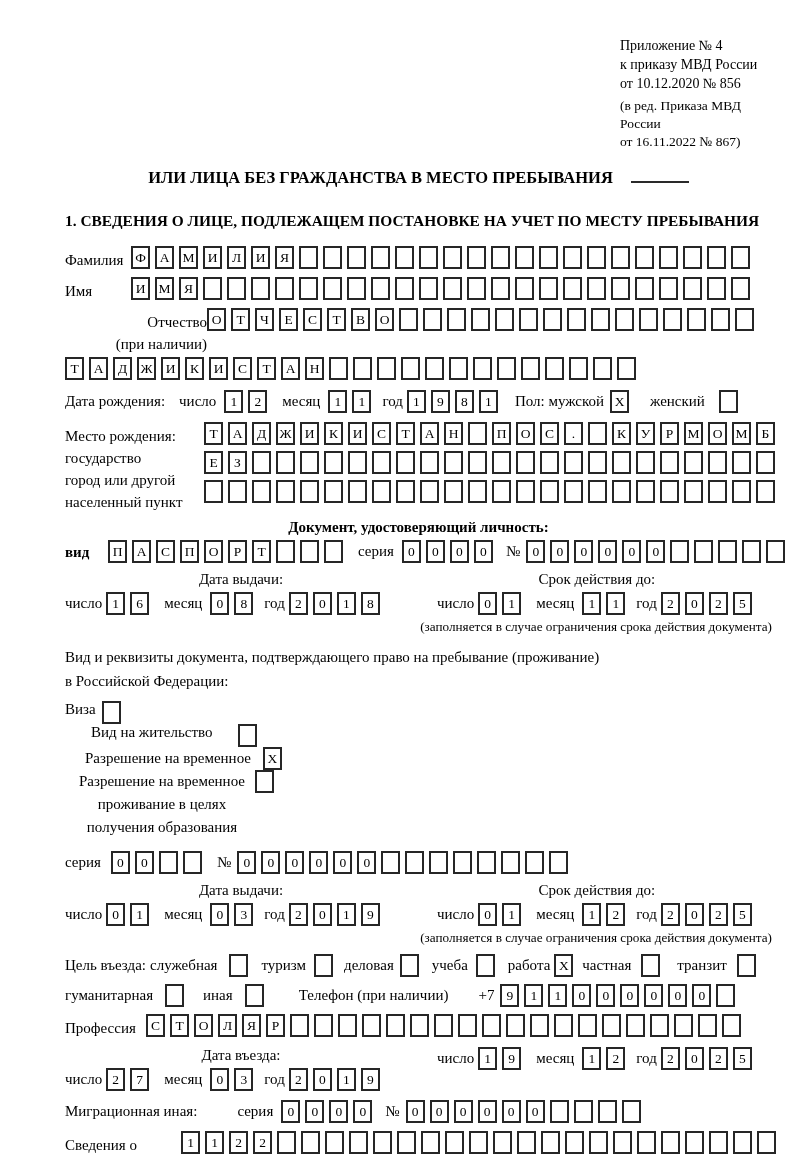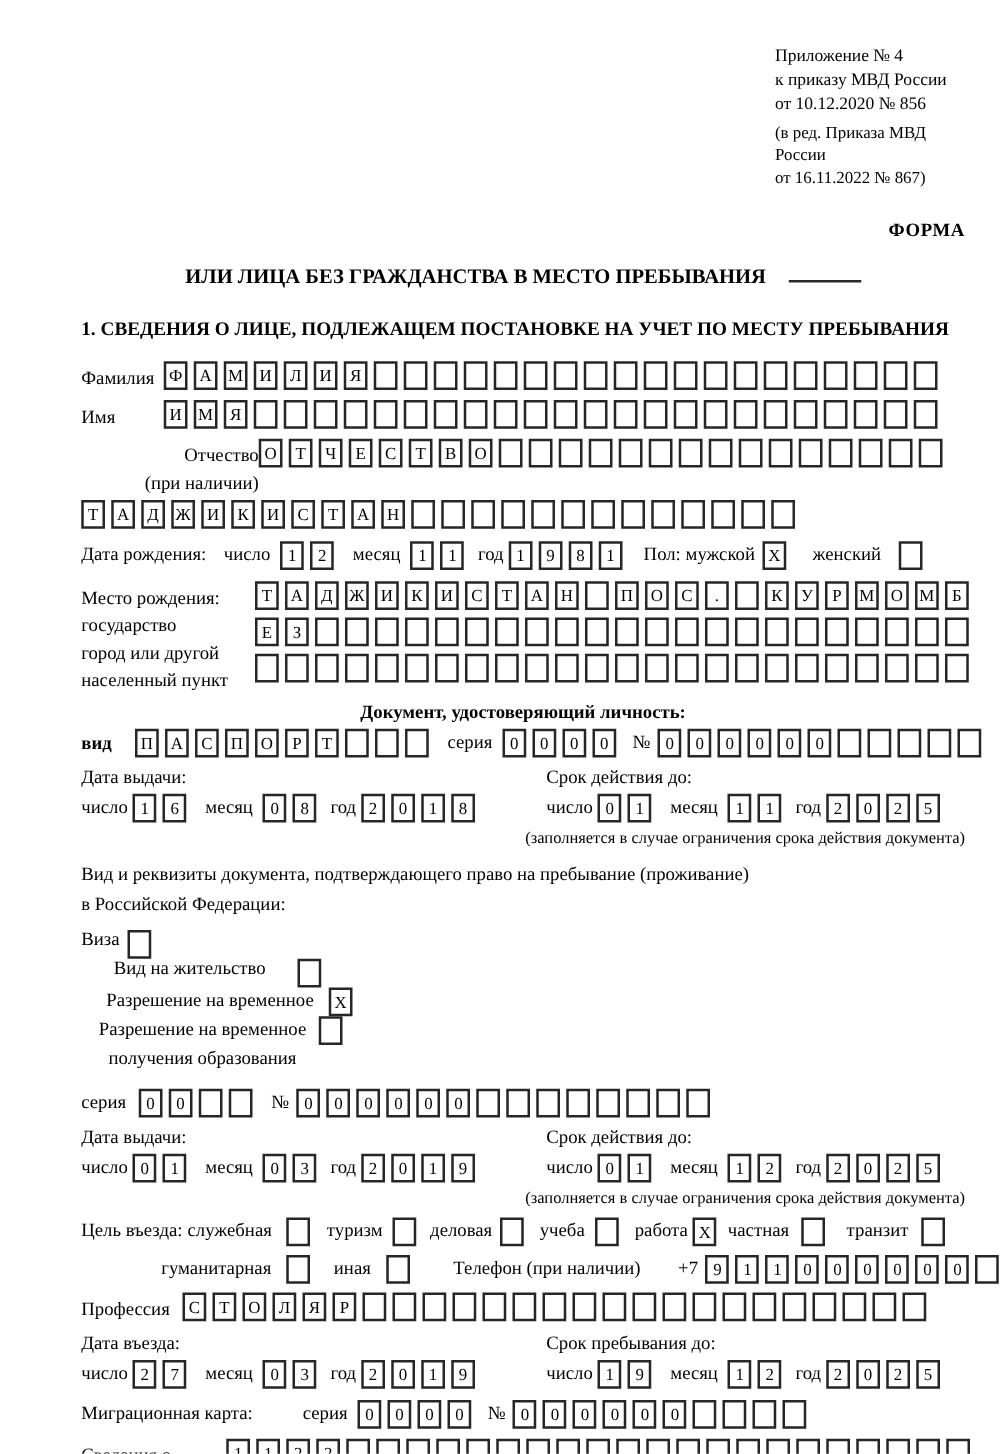--- a/index.html
+++ b/index.html
@@ -37,21 +37,21 @@
   .w139 { width: 139px; } .w43 { width: 43px; font-weight: bold; } .w81 { width: 81px; }
 
   .ml4{margin-left:4px}.ml6{margin-left:6px}.ml8{margin-left:8px}.ml10{margin-left:10px}
   .ml12{margin-left:12px}.ml14{margin-left:14px}.ml16{margin-left:16px}.ml20{margin-left:20px}
   .ml26{margin-left:26px}.ml30{margin-left:30px}.ml40{margin-left:40px}
 
   .doc-head { text-align: center; font-weight: bold; margin-top: 6px; font-size: 15px; }
 
   .dates { display: flex; margin-top: 8px; }
   .dates-col { }
-  .dc-head { text-align: left; margin-bottom: 4px; font-family: Liberation Serif, serif; }
+  .dc-head { text-align: center; margin-bottom: 4px; font-family: Liberation Serif, serif; }
   .dc-fields { display: flex; align-items: center; white-space: nowrap; }
   .leftcol { width: 352px; }
   .note { text-align: right; font-size: 13.2px; margin-top: 4px; }
 
   .para { margin-top: 10px; line-height: 24px; }
 
   .permit { display: flex; align-items: flex-start; margin-top: 8px; flex-direction: column; }
   .pitem { display: flex; align-items: flex-start; }
   .c2 { text-align: center; line-height: 23px; }
 </style>
@@ -62,21 +62,20 @@
 
   <div class="hdr">
     <div>Приложение № 4</div>
     <div>к приказу МВД России</div>
     <div>от 10.12.2020 № 856</div>
     <div class="hdr-sub">
       <div>(в ред. Приказа МВД России</div>
       <div>от 16.11.2022 № 867)</div>
     </div>
   </div>
-  <div class="forma">ФОРМА</div>
 
   <div class="title">
     <div>
       <span>ИЛИ ЛИЦА БЕЗ ГРАЖДАНСТВА В МЕСТО ПРЕБЫВАНИЯ</span><span class="blank-line"></span>
     </div>
   </div>
 
   <div class="sect">1. СВЕДЕНИЯ О ЛИЦЕ, ПОДЛЕЖАЩЕМ ПОСТАНОВКЕ НА УЧЕТ ПО МЕСТУ ПРЕБЫВАНИЯ</div>
 
   <div class="row" style="margin-top:16px">
@@ -431,20 +430,21 @@
       <span class="c2">
         <div>Разрешение на временное</div>
       </span>
       <span class="grid ml12">
           <span class="cell">X</span>
         </span>
     </span>
     <span class="pitem ml14">
       <span class="c2">
         <div>Разрешение на временное</div>
+        <div>проживание в целях</div>
         <div>получения образования</div>
       </span>
       <span class="grid ml10">
           <span class="cell"></span>
         </span>
     </span>
   </div>
 
   <div class="irow" style="margin-top:12px">
     <span>серия</span>
@@ -546,21 +546,21 @@
     <span class="ml4">частная</span>
     <span class="grid ml10">
         <span class="cell"></span>
       </span>
     <span class="ml12">транзит</span>
     <span class="grid ml10">
         <span class="cell"></span>
       </span>
   </div>
 
-  <div class="irow" style="margin-top:7px; margin-left:64px">
+  <div class="irow" style="margin-top:7px; ">
     <span>гуманитарная</span>
     <span class="grid ml12">
         <span class="cell"></span>
       </span>
     <span class="ml14">иная</span>
     <span class="grid ml12">
         <span class="cell"></span>
       </span>
     <span class="ml30">Телефон (при наличии)</span>
     <span class="ml30">+7</span>
@@ -626,21 +626,20 @@
         <span class="ml6">год</span>
         <span class="grid ml4">
             <span class="cell">2</span>
             <span class="cell">0</span>
             <span class="cell">1</span>
             <span class="cell">9</span>
           </span>
       </div>
     </div>
     <div class="dates-col ml20">
-      <div class="dc-head">Срок пребывания до:</div>
       <div class="dc-fields">
         <span>число</span>
         <span class="grid ml4">
             <span class="cell">1</span>
             <span class="cell">9</span>
           </span>
         <span class="ml10">месяц</span>
         <span class="grid ml8">
             <span class="cell">1</span>
             <span class="cell">2</span>
@@ -650,21 +649,21 @@
             <span class="cell">2</span>
             <span class="cell">0</span>
             <span class="cell">2</span>
             <span class="cell">5</span>
           </span>
       </div>
     </div>
   </div>
 
   <div class="irow" style="margin-top:9px">
-    <span>Миграционная карта:</span>
+    <span>Миграционная иная:</span>
     <span class="ml40">серия</span>
     <span class="grid ml8">
         <span class="cell">0</span>
         <span class="cell">0</span>
         <span class="cell">0</span>
         <span class="cell">0</span>
       </span>
     <span class="ml8">№</span>
     <span class="grid ml6">
         <span class="cell">0</span>

